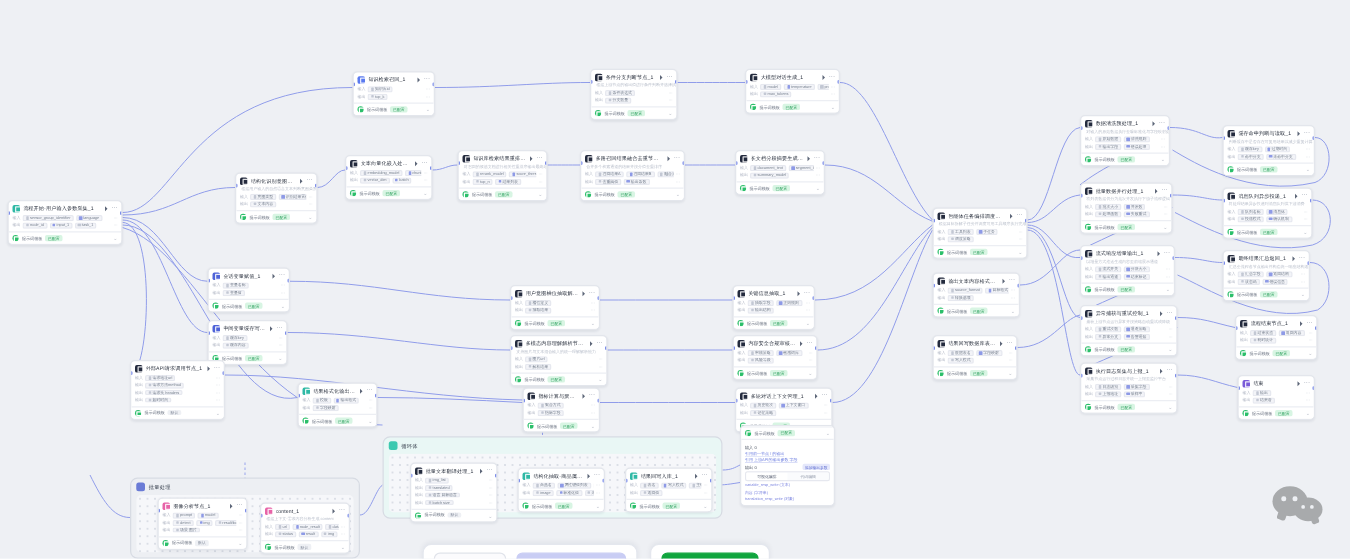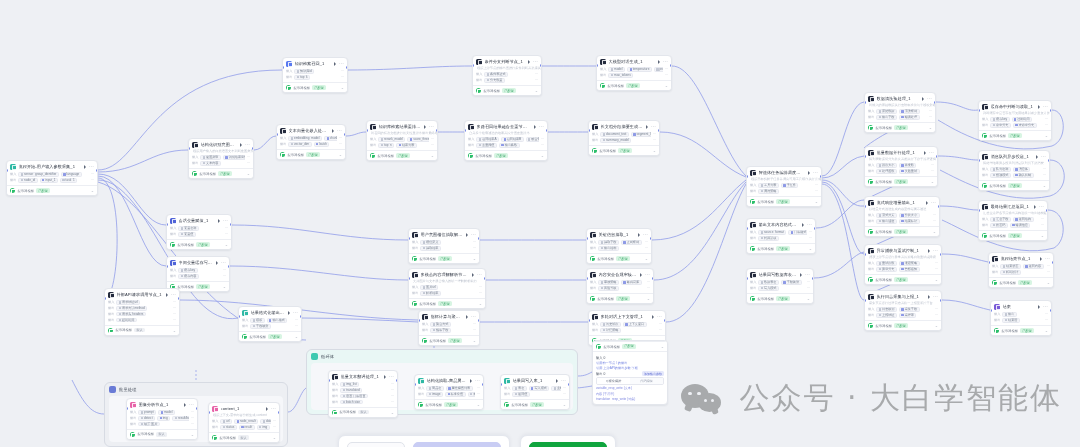--- a/index.html
+++ b/index.html
@@ -1659,21 +1659,20 @@
     <span class="wx-logo">
       <span class="wx-a">
           <i class="eye" style="left:7px; top:8px;"></i>
           <i class="eye" style="left:16px; top:8px;"></i>
         </span>
       <span class="wx-b">
           <i class="eye" style="left:6px; top:6px; width:3px; height:3px;"></i>
           <i class="eye" style="left:13px; top:6px; width:3px; height:3px;"></i>
         </span>
     </span>
-    <span>公众号 · 大白学智能体</span>
   </div>
 
   <div id="toolbar">
     <div class="tb-panel">
       <span class="tb-pill"></span>
       <span class="tb-pill indigo"></span>
     </div>
     <div class="tb-panel">
       <span class="tb-pill green"></span>
     </div>

